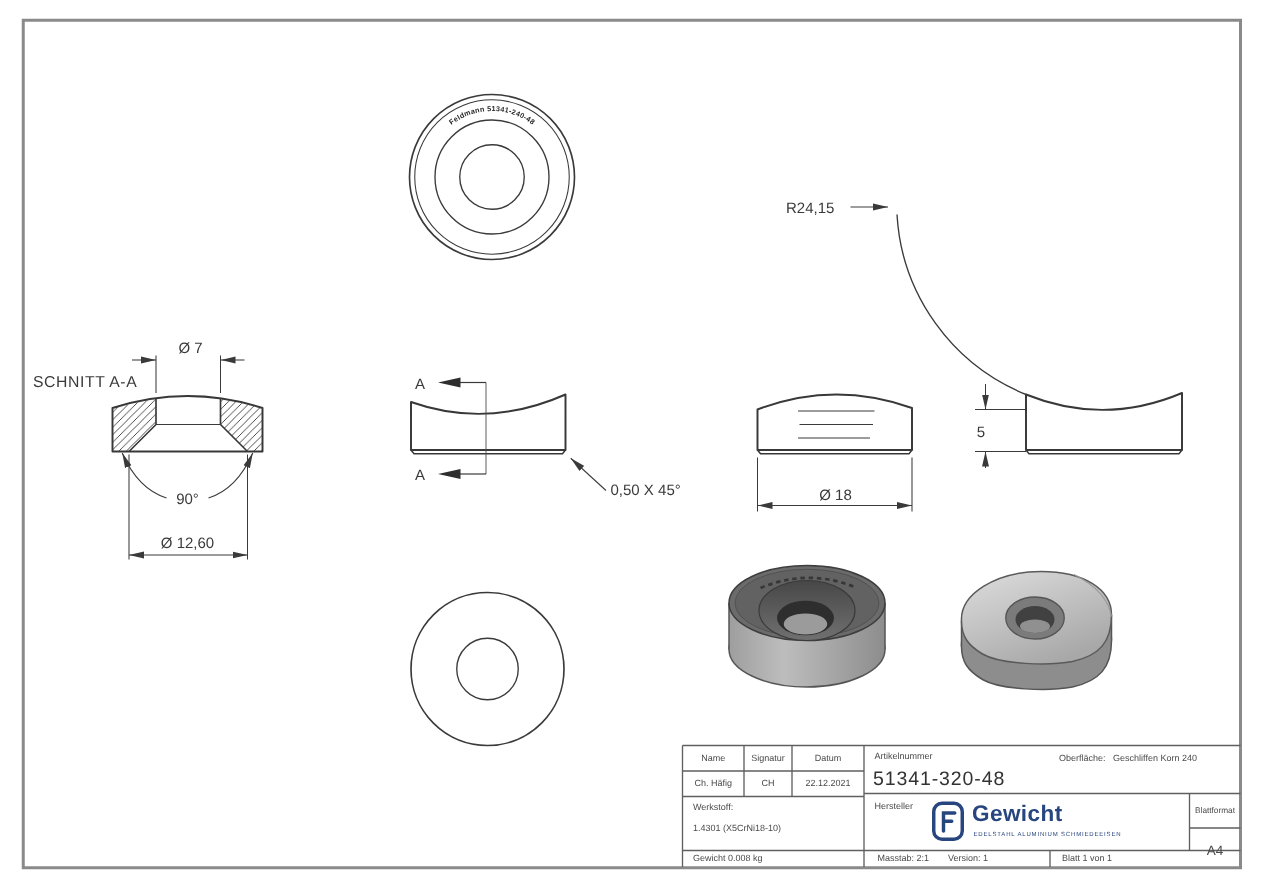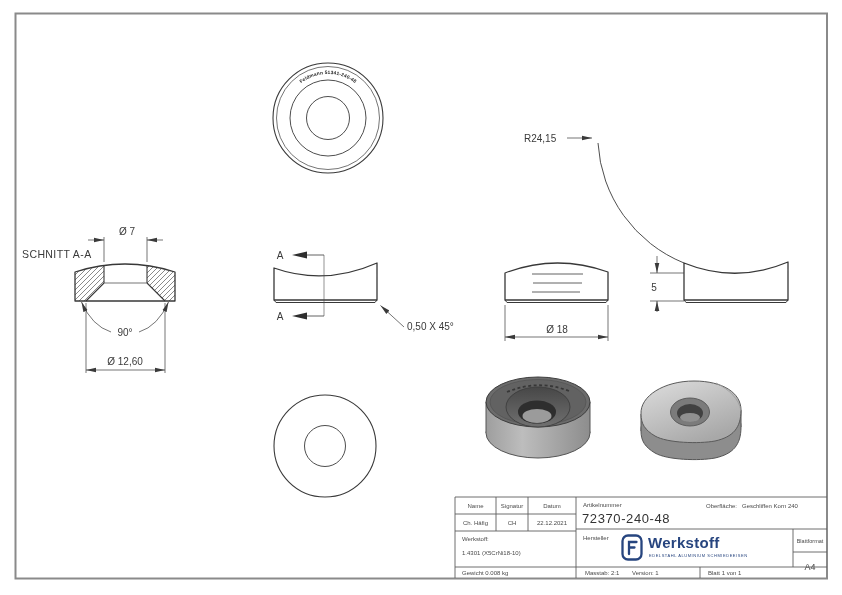--- a/index.html
+++ b/index.html
@@ -171,35 +171,35 @@
   <div class="cell" style="left:528px;top:497px;width:48px;height:17px;">Datum</div>
   <div class="cell" style="left:455px;top:514px;width:41px;height:17px;">Ch. Häfig</div>
   <div class="cell" style="left:496px;top:514px;width:32px;height:17px;">CH</div>
   <div class="cell" style="left:528px;top:514px;width:48px;height:17px;">22.12.2021</div>
 
   <div class="cell l" style="left:462px;top:534px;height:10px;">Werkstoff:</div>
   <div class="cell l" style="left:462px;top:548px;height:10px;">1.4301 (X5CrNi18-10)</div>
   <div class="cell l" style="left:462px;top:567px;height:11px;">Gewicht 0.008 kg</div>
 
   <div class="cell l" style="left:583px;top:500px;height:9px;">Artikelnummer</div>
-  <div class="cell l big" style="left:582px;top:510px;height:17px;">72370-240-48</div>
+  <div class="cell l big" style="left:582px;top:510px;height:17px;">51341-320-48</div>
 
   <div class="cell l" style="left:706px;top:501px;height:9px;gap:5px;">
     <span>Oberfläche:</span>
     <span>Geschliffen Korn 240</span>
   </div>
 
   <div class="cell l" style="left:583px;top:533px;height:9px;">Hersteller</div>
 
   <div style="position:absolute;left:621px;top:534px;width:170px;height:30px;">
     <svg width="23" height="28" viewBox="0 0 23 28" style="position:absolute;left:0;top:0;">
       <rect x="1.5" y="1.5" width="19" height="24" rx="5.5" fill="none" stroke="#27457f" stroke-width="2.3"></rect>
       <path d="M8,20 V8 H15.5 M8,13.5 H13.5" fill="none" stroke="#27457f" stroke-width="2.3" stroke-linecap="round"></path>
     </svg>
-    <div class="logoName" style="position:absolute;left:27px;top:0px;">Werkstoff</div>
+    <div class="logoName" style="position:absolute;left:27px;top:0px;">Gewicht</div>
     <div class="logoTag" style="position:absolute;left:28px;top:19px;">EDELSTAHL ALUMINIUM SCHMIEDEEISEN</div>
   </div>
 
   <div class="cell" style="left:793px;top:530px;width:34px;height:21px;font-size:5.5px;">Blattformat</div>
   <div class="cell" style="left:793px;top:552px;width:34px;height:29px;font-size:9px;">A4</div>
 
   <div class="cell l" style="left:585px;top:567px;height:11px;">Masstab: 2:1</div>
   <div class="cell l" style="left:632px;top:567px;height:11px;">Version: 1</div>
   <div class="cell l" style="left:708px;top:567px;height:11px;">Blatt 1 von 1</div>
 </div>

